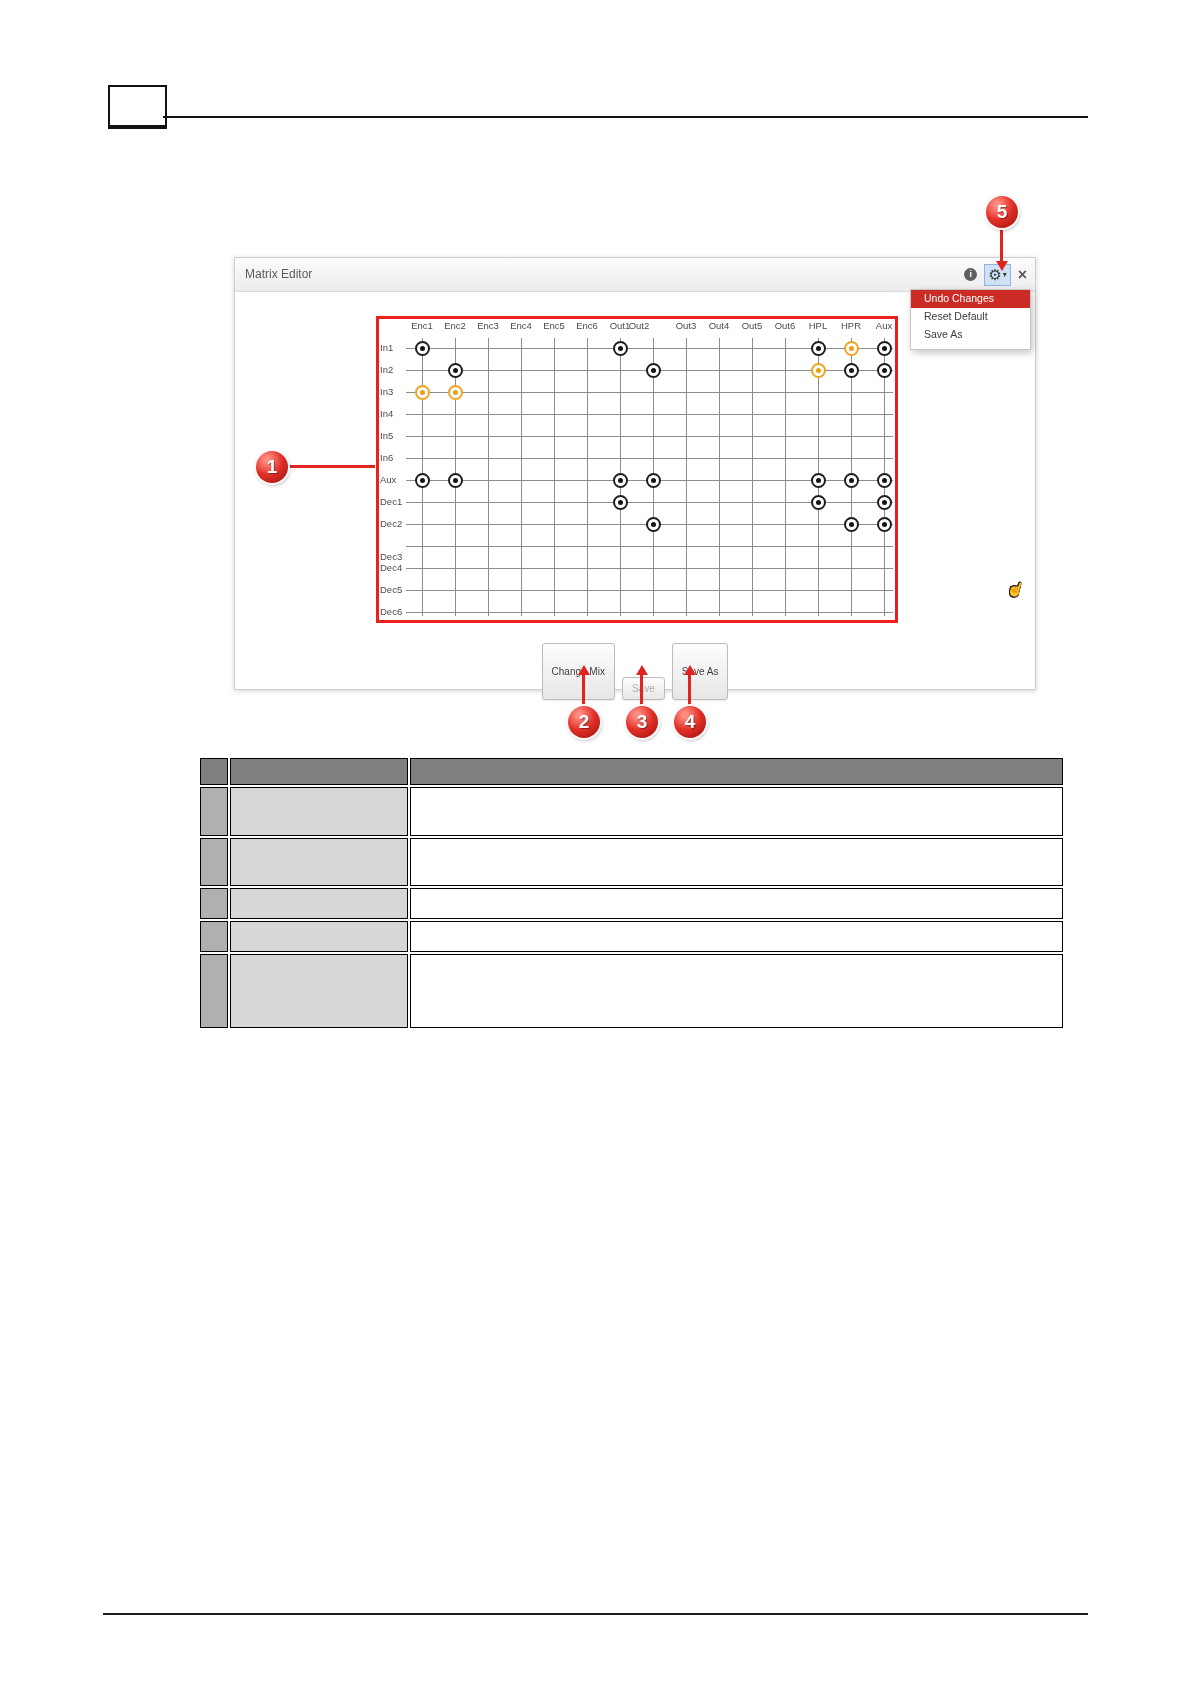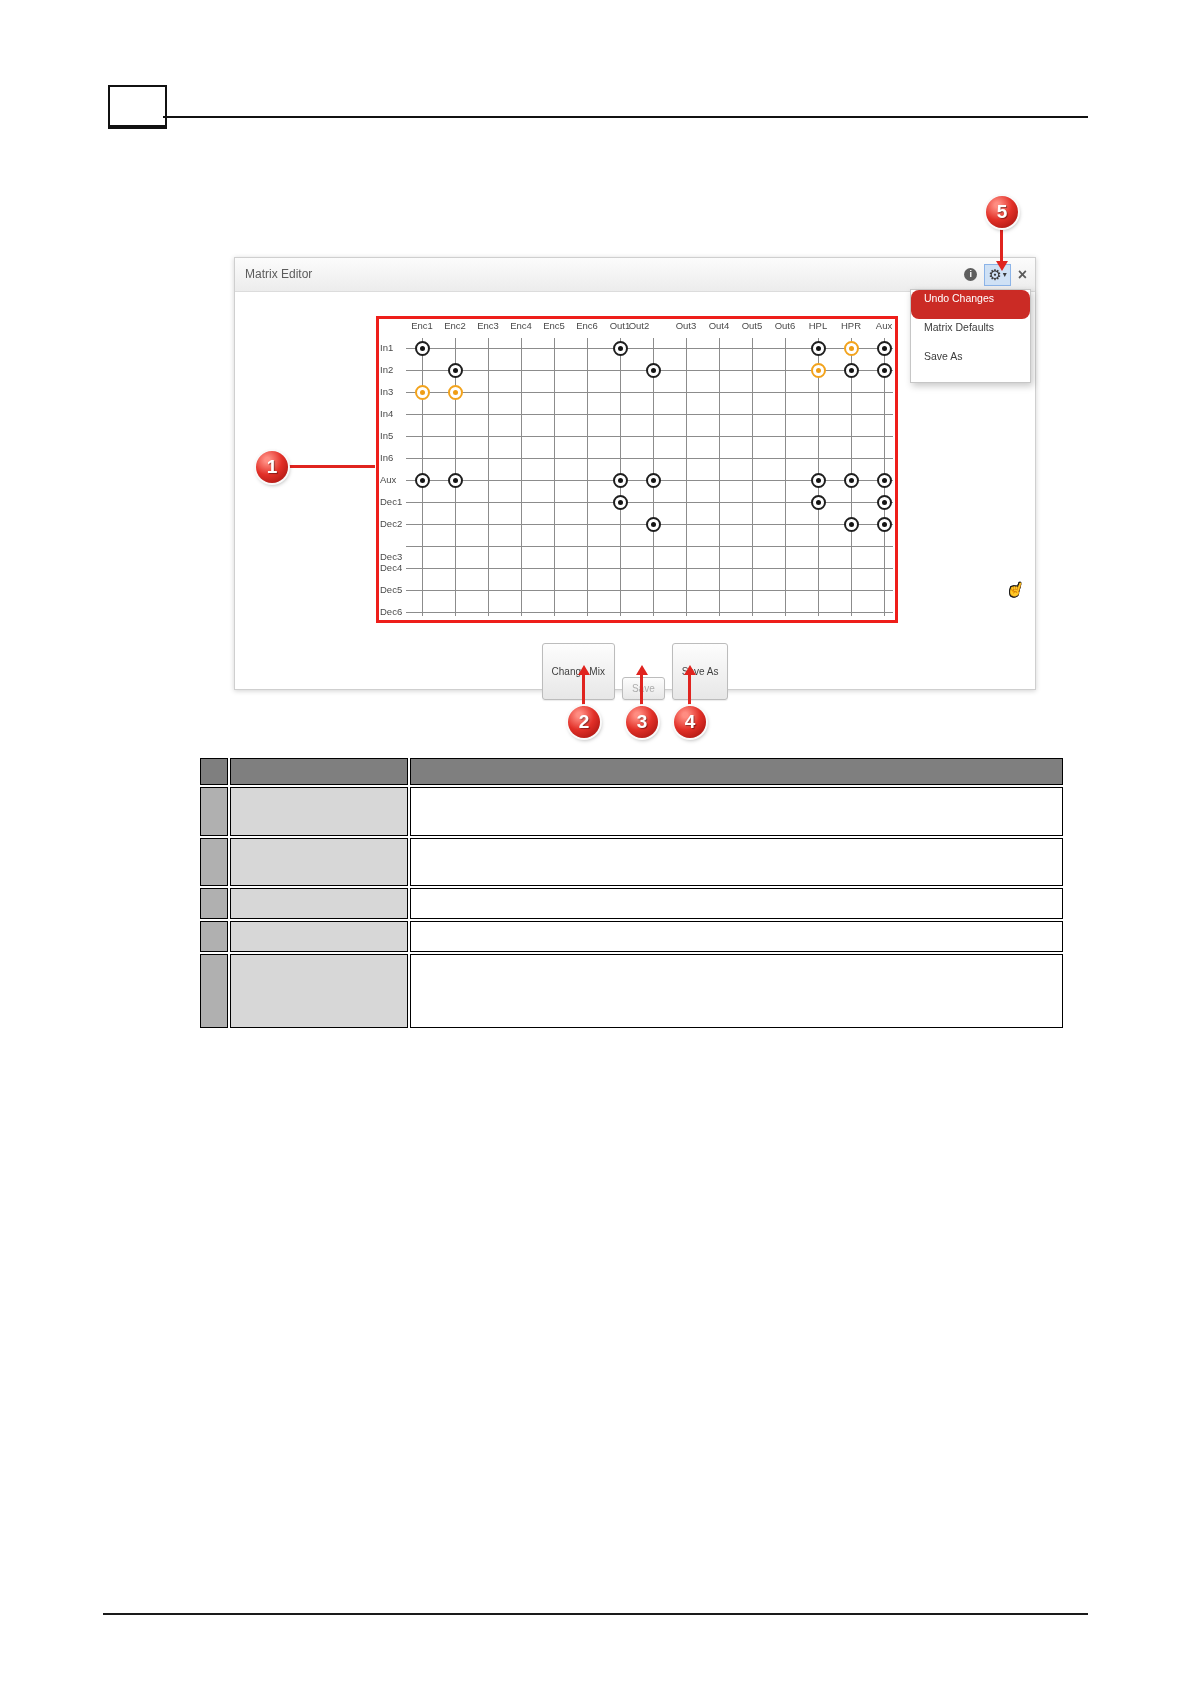--- a/index.html
+++ b/index.html
@@ -45,21 +45,21 @@
   
   .btn-row{position:absolute;left:0;top:385px;width:100%;display:flex;justify-content:center;gap:7px;}
   .pbtn{background:linear-gradient(#fdfdfd,#e7e7e7);border:1px solid #bcbcbc;border-radius:3px;
         font-size:10px;color:#3f3f3f;padding:5px 9px;box-shadow:0 1px 1px rgba(0,0,0,.08);
         font-family:"Liberation Sans",sans-serif;}
   .pbtn.disabled{color:#adadad;margin-top:34px;}
 
   
   .menu{position:absolute;left:910px;top:289px;width:119px;background:#fff;border:1px solid #c6c6c6;
         box-shadow:2px 3px 7px rgba(0,0,0,.22);padding-bottom:5px;z-index:30;}
-  .menu-item{height:29px;line-height:17px;font-size:10.5px;color:#3c3c3c;padding-left:13px;border-radius:8px;}
+  .menu-item{height:18px;line-height:17px;font-size:10.5px;color:#3c3c3c;padding-left:13px;}
   .menu-item.hl{background:#cb2b25;color:#fff;}
   .hand-cursor{position:absolute;left:96px;top:291px;z-index:40;font-size:14px;color:#fff;
       text-shadow:-1px 0 #1a1a1a,1px 0 #1a1a1a,0 -1px #1a1a1a,0 1px #1a1a1a,1px 1px #1a1a1a;
       transform:rotate(18deg);}
 
   
   .co{position:absolute;width:32px;height:32px;border-radius:50%;color:#fff;font-size:19px;
       font-weight:bold;text-align:center;line-height:32px;z-index:20;
       background:radial-gradient(circle at 35% 28%,#ff8d82 8%,#e23028 48%,#9a0e0b 100%);
       box-shadow:0 0 0 2px #fafafa,1px 2px 4px rgba(0,0,0,.35);
@@ -234,21 +234,21 @@
     <div class="btn-row" id="btnrow">
         <button class="pbtn">Change Mix</button>
         <button class="pbtn disabled">Save</button>
         <button class="pbtn">Save As</button>
       </div>
   </div>
 
   <div class="menu" id="gearmenu">
     <span class="hand-cursor">☝</span>
   <div class="menu-item hl">Undo Changes</div>
-      <div class="menu-item">Matrix Defaults</div>
+      <div class="menu-item">Reset Default</div>
       <div class="menu-item">Save As</div>
     </div>
 
   <div class="co" style="left:256px;top:451px;">1</div>
   <div class="rline" style="left:288px;top:465px;width:87px;height:3px;"></div>
 
   <div class="co" style="left:568px;top:706px;">2</div>
   <div class="rline" style="left:582px;top:674px;width:3px;height:33px;"></div>
   <div class="ahead up" style="left:578px;top:665px;"></div>
 

